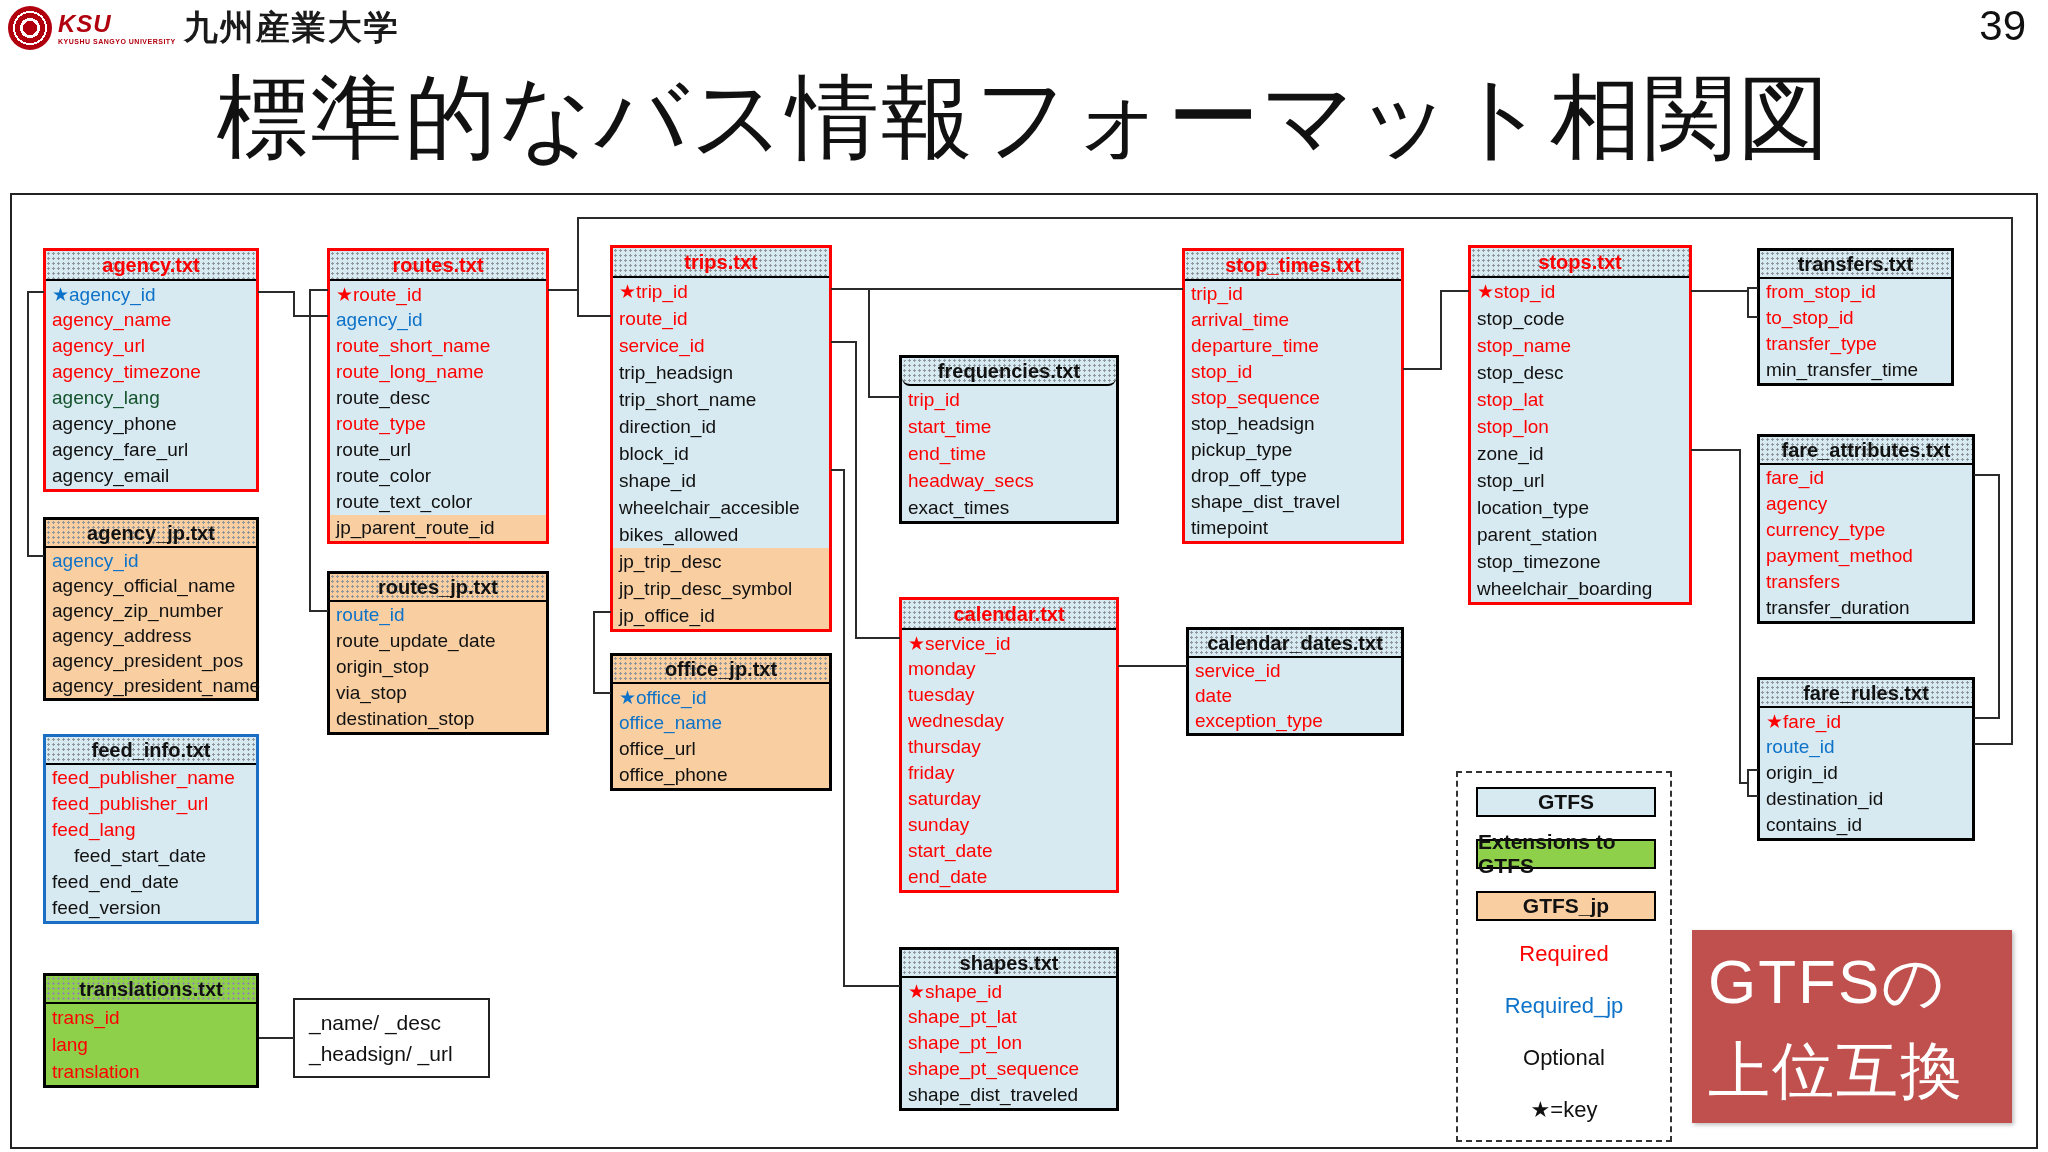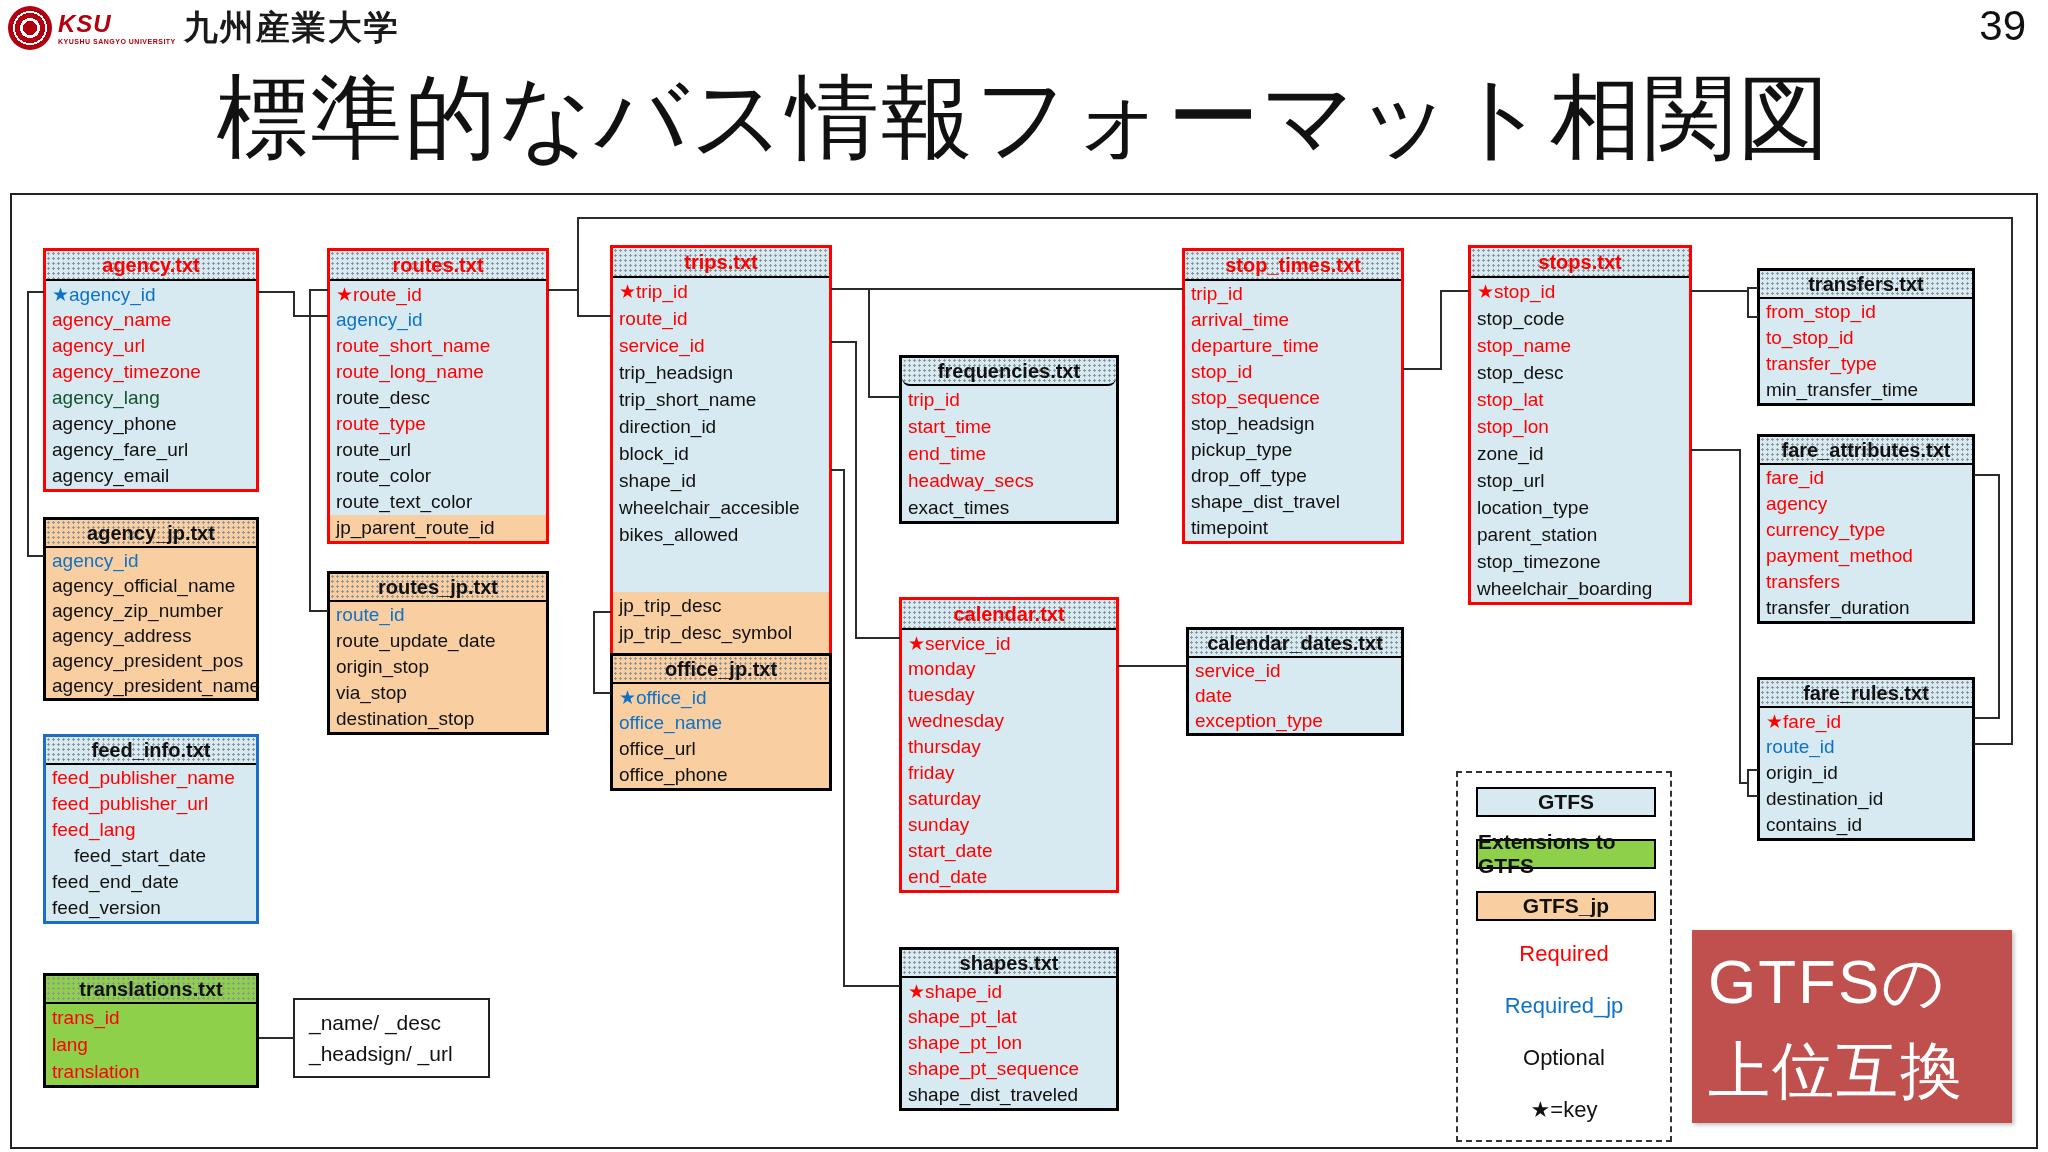--- a/index.html
+++ b/index.html
@@ -136,21 +136,21 @@
       <div class="trow" style="height: 27px; color: rgb(255, 0, 0);">★trip_id</div>
       <div class="trow" style="height: 27px; color: rgb(255, 0, 0);">route_id</div>
       <div class="trow" style="height: 27px; color: rgb(255, 0, 0);">service_id</div>
       <div class="trow" style="height: 27px; color: rgb(17, 17, 17);">trip_headsign</div>
       <div class="trow" style="height: 27px; color: rgb(17, 17, 17);">trip_short_name</div>
       <div class="trow" style="height: 27px; color: rgb(17, 17, 17);">direction_id</div>
       <div class="trow" style="height: 27px; color: rgb(17, 17, 17);">block_id</div>
       <div class="trow" style="height: 27px; color: rgb(17, 17, 17);">shape_id</div>
       <div class="trow" style="height: 27px; color: rgb(17, 17, 17);">wheelchair_accesible</div>
       <div class="trow" style="height: 27px; color: rgb(17, 17, 17);">bikes_allowed</div>
-      <div class="trow" style="height: 27px; color: rgb(17, 17, 17); background: rgb(249, 207, 162); margin-top: 44px;">jp_trip_desc</div>
+      <div class="trow" style="height: 27px; color: rgb(17, 17, 17); background: rgb(249, 207, 162);">jp_trip_desc</div>
       <div class="trow" style="height: 27px; color: rgb(17, 17, 17); background: rgb(249, 207, 162);">jp_trip_desc_symbol</div>
       <div class="trow" style="height: 27px; color: rgb(17, 17, 17); background: rgb(249, 207, 162);">jp_office_id</div>
     </div>
     <div class="tbl" style="left: 610px; top: 653px; width: 222px; border: 3px solid rgb(0, 0, 0); background: rgb(249, 207, 162);">
       <div class="thd" style="height: 28px; background-color: rgb(249, 207, 162); color: rgb(17, 17, 17);">office_jp.txt</div>
       <div class="trow" style="height: 26px; color: rgb(13, 114, 200);">★office_id</div>
       <div class="trow" style="height: 26px; color: rgb(13, 114, 200);">office_name</div>
       <div class="trow" style="height: 26px; color: rgb(17, 17, 17);">office_url</div>
       <div class="trow" style="height: 26px; color: rgb(17, 17, 17);">office_phone</div>
     </div>
@@ -210,21 +210,21 @@
       <div class="trow" style="height: 27px; color: rgb(17, 17, 17);">stop_desc</div>
       <div class="trow" style="height: 27px; color: rgb(255, 0, 0);">stop_lat</div>
       <div class="trow" style="height: 27px; color: rgb(255, 0, 0);">stop_lon</div>
       <div class="trow" style="height: 27px; color: rgb(17, 17, 17);">zone_id</div>
       <div class="trow" style="height: 27px; color: rgb(17, 17, 17);">stop_url</div>
       <div class="trow" style="height: 27px; color: rgb(17, 17, 17);">location_type</div>
       <div class="trow" style="height: 27px; color: rgb(17, 17, 17);">parent_station</div>
       <div class="trow" style="height: 27px; color: rgb(17, 17, 17);">stop_timezone</div>
       <div class="trow" style="height: 27px; color: rgb(17, 17, 17);">wheelchair_boarding</div>
     </div>
-    <div class="tbl" style="left: 1757px; top: 248px; width: 218px; border: 3px solid rgb(0, 0, 0); background: rgb(216, 234, 241); margin-top: 20px;">
+    <div class="tbl" style="left: 1757px; top: 248px; width: 197px; border: 3px solid rgb(0, 0, 0); background: rgb(216, 234, 241);">
       <div class="thd" style="height: 28px; background-color: rgb(216, 234, 241); color: rgb(17, 17, 17);">transfers.txt</div>
       <div class="trow" style="height: 26px; color: rgb(255, 0, 0);">from_stop_id</div>
       <div class="trow" style="height: 26px; color: rgb(255, 0, 0);">to_stop_id</div>
       <div class="trow" style="height: 26px; color: rgb(255, 0, 0);">transfer_type</div>
       <div class="trow" style="height: 26px; color: rgb(17, 17, 17);">min_transfer_time</div>
     </div>
     <div class="tbl" style="left: 1757px; top: 434px; width: 218px; border: 3px solid rgb(0, 0, 0); background: rgb(216, 234, 241);">
       <div class="thd" style="height: 28px; background-color: rgb(216, 234, 241); color: rgb(17, 17, 17);">fare_attributes.txt</div>
       <div class="trow" style="height: 26px; color: rgb(255, 0, 0);">fare_id</div>
       <div class="trow" style="height: 26px; color: rgb(255, 0, 0);">agency</div>

